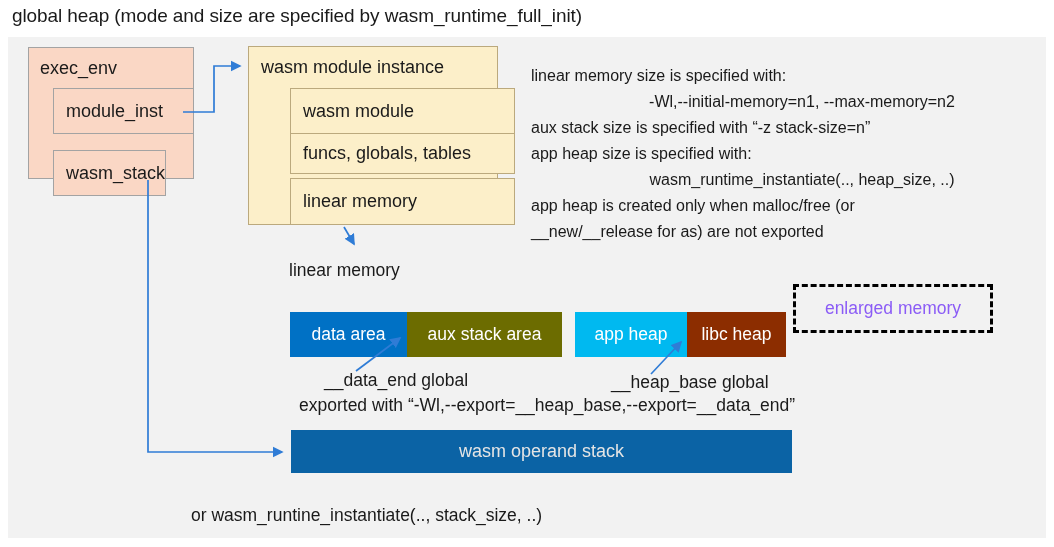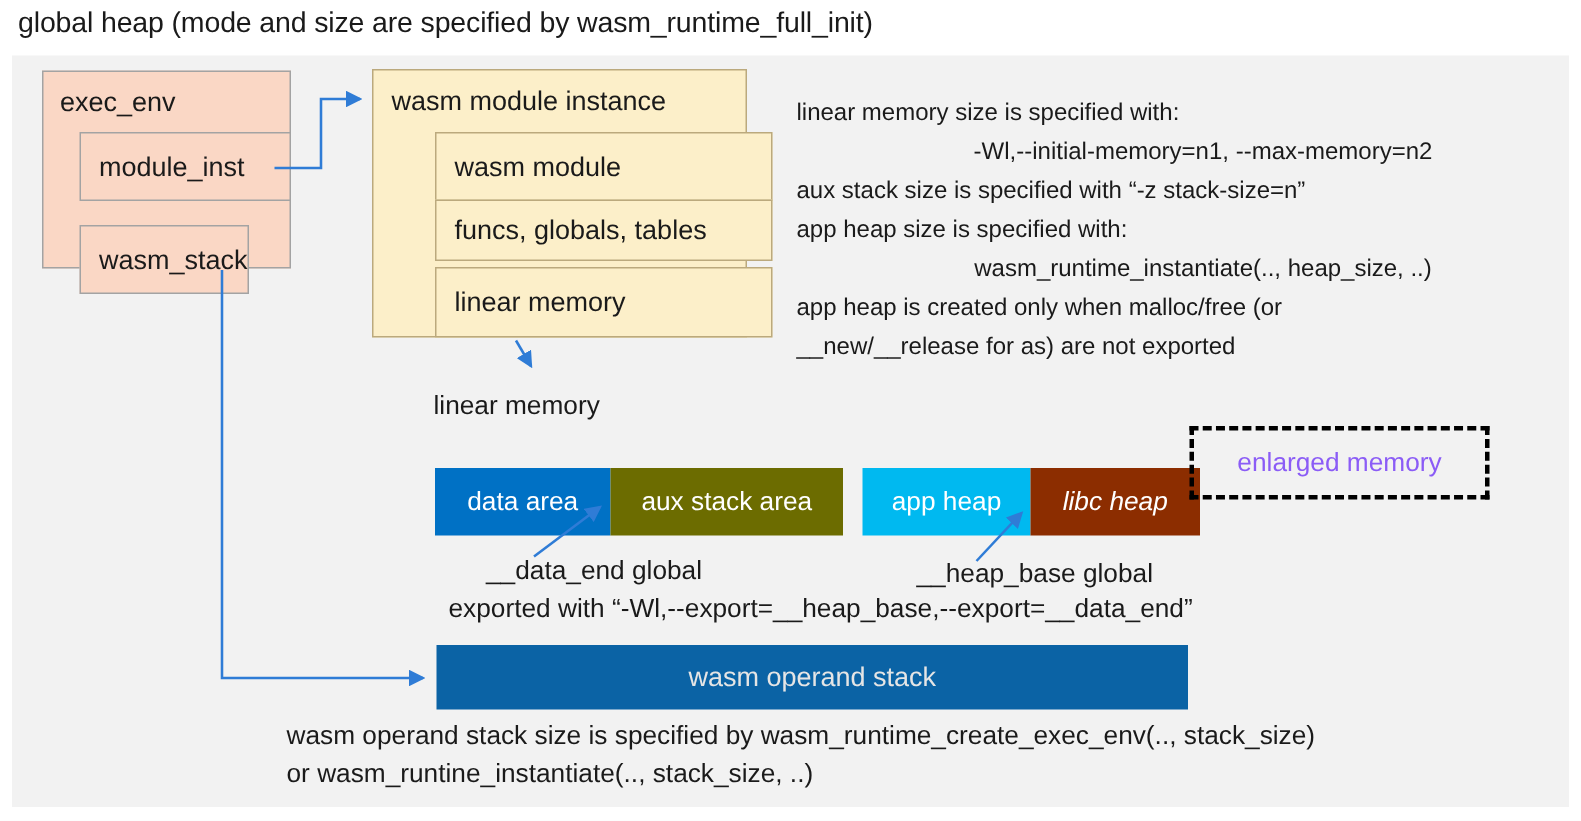--- a/index.html
+++ b/index.html
@@ -32,21 +32,21 @@
   .notes{position:absolute;left:531px;top:47px;width:522px;font-size:16px;line-height:26px;margin-top:16px;}
   .notes .indent{padding-left:20px;text-align:center;}
 
   
   .lbl-linmem{position:absolute;left:289px;top:260px;font-size:17.5px;}
   .seg{position:absolute;top:272px;height:45px;display:flex;align-items:center;justify-content:center;
        color:#fff;font-size:17.5px;white-space:nowrap;margin-top:40px;}
   .seg-data{left:290px;width:117px;}
   .seg-aux{left:407px;width:155px;}
   .seg-app{left:575px;width:112px;}
-  .seg-libc{left:687px;width:113px;font-style:italic;}
+  .seg-libc{left:687px;width:99px;}
   .seg-enlarged{position:absolute;left:793px;top:284px;width:200px;height:49px;border:3px dashed #000;
        display:flex;align-items:center;justify-content:center;font-size:17.5px;}
 
   .lbl-dataend{position:absolute;left:324px;top:370px;font-size:17.5px;}
   .lbl-heapbase{position:absolute;left:611px;top:372px;font-size:17.5px;}
   .lbl-exported{position:absolute;left:299px;top:395px;font-size:17.5px;white-space:nowrap;}
 
   
   .operand-bar{position:absolute;left:291px;top:430px;width:501px;height:43px;display:flex;
        align-items:center;justify-content:center;color:#e5e5e5;font-size:18px;}
@@ -90,21 +90,20 @@
   <div class="seg seg-aux" style="background-color: rgb(108, 108, 0);">aux stack area</div>
   <div class="seg seg-app" style="background-color: rgb(0, 185, 240);">app heap</div>
   <div class="seg seg-libc" style="background-color: rgb(140, 45, 0);">libc heap</div>
   <div class="seg-enlarged" style="color: #8b5cf6;">enlarged memory</div>
 
   <div class="lbl-dataend">__data_end global</div>
   <div class="lbl-heapbase">__heap_base global</div>
   <div class="lbl-exported">exported with “-Wl,--export=__heap_base,--export=__data_end”</div>
 
   <div class="operand-bar" style="background-color: rgb(11, 99, 165);">wasm operand stack</div>
-  <div class="note-bottom-1">wasm operand stack size is specified by wasm_runtime_create_exec_env(.., stack_size)</div>
   <div class="note-bottom-2">or wasm_runtine_instantiate(.., stack_size, ..)</div>
 
   <svg class="connectors" viewBox="0 0 1054 547" xmlns="http://www.w3.org/2000/svg">
     <defs>
       <marker id="arr" viewBox="0 0 10 10" refX="8.5" refY="5" markerWidth="6.5" markerHeight="6.5" orient="auto-start-reverse">
         <path d="M0,0 L10,5 L0,10 z" fill="#2F7CD6"></path>
       </marker>
     </defs>
     <polyline points="183,112 214,112 214,66 240,66" fill="none" stroke-width="1.7" marker-end="url(#arr)" stroke="#2F7CD6"></polyline>
     <line x1="344" y1="227" x2="354" y2="244" stroke-width="1.7" marker-end="url(#arr)" stroke="#2F7CD6"></line>

